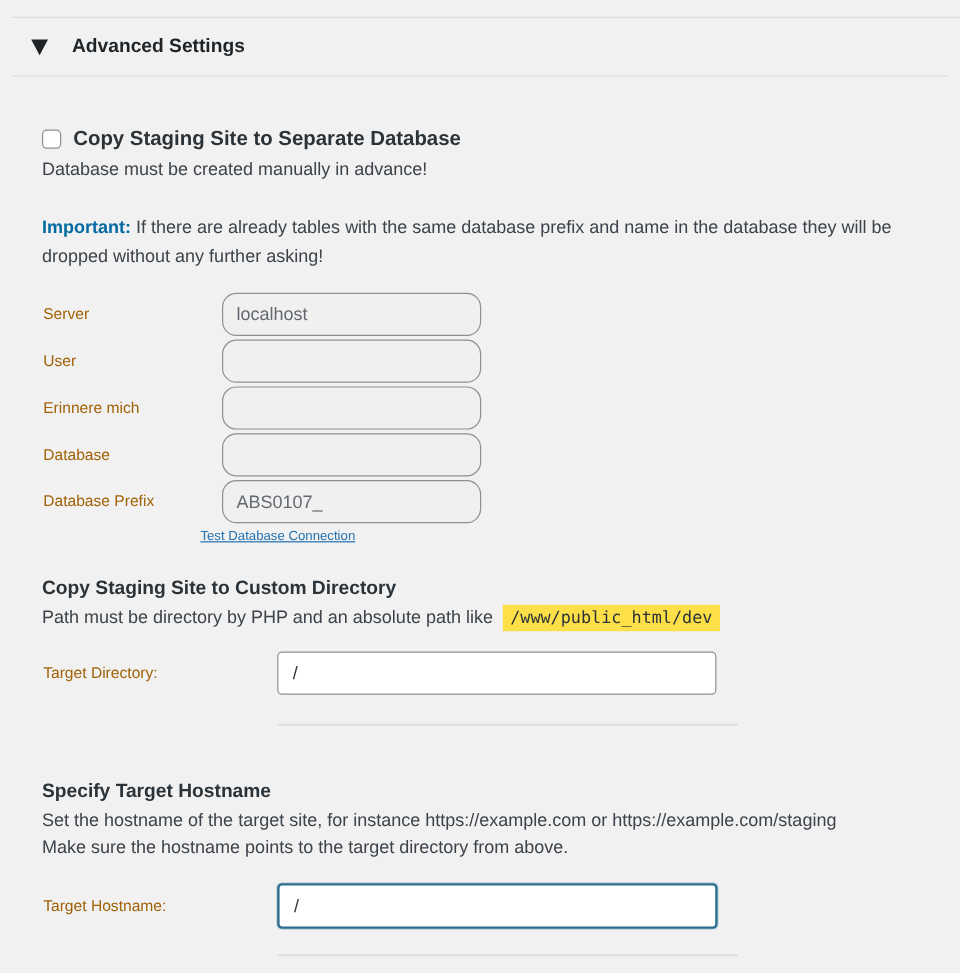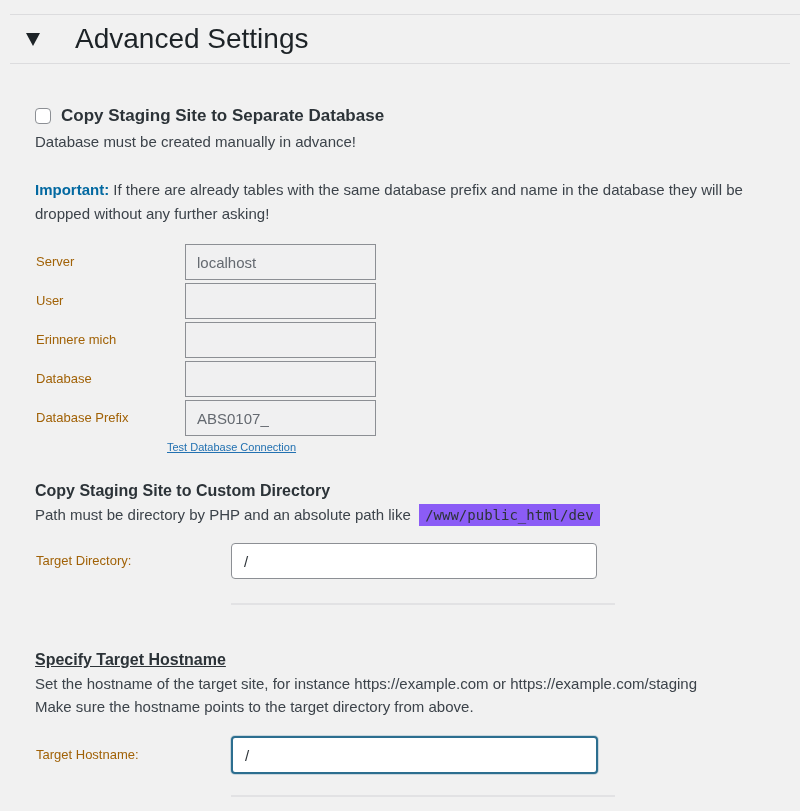--- a/index.html
+++ b/index.html
@@ -15,42 +15,42 @@
   .section-header {
     position: absolute; left: 24px; top: 24px; height: 30px;
     display: flex; align-items: center; cursor: pointer;
   }
   .triangle {
     width: 0; height: 0;
     border-left: 7px solid transparent; border-right: 7px solid transparent;
     border-top: 13px solid #1d2327;
     margin-right: 20px; margin-left: 2px;
   }
-  .section-title { font-size: 28px; font-weight: normal; color: #1d2327; margin-left: 15px; }
+  .section-title { font-size: 16px; font-weight: bold; color: #1d2327; }
   .cb-row { position: absolute; left: 35px; top: 106px; display: flex; align-items: center; }
   .checkbox {
     width: 16px; height: 16px; border: 1.5px solid #8c8f94; border-radius: 4px;
     background: #fff; margin-right: 10px; box-sizing: border-box;
   }
   .cb-label { font-size: 17px; font-weight: bold; color: #2c3338; }
   .text { font-size: 15px; color: #3c434a; line-height: 24px; }
   .bold { font-weight: bold; color: #0369a1; }
   .field-label { position: absolute; left: 36px; font-size: 13px; font-weight: normal; color: #a16207; }
   .db-input {
-    position: absolute; left: 185px; width: 191px; height: 36px;
-    box-sizing: border-box; border: 1px solid #8c8f94; border-radius: 0;
+    position: absolute; left: 185px; width: 216px; height: 36px;
+    box-sizing: border-box; border: 1px solid #8c8f94; border-radius: 12px;
     background: #f0f0f1; font-size: 15px; color: #646970;
     padding: 0 11px; display: flex; align-items: center;
     font-family: "Liberation Sans", sans-serif;
   }
   .link { position: absolute; left: 167px; top: 441px; font-size: 11px; color: #2271b1; text-decoration: underline; cursor: pointer; }
   .sub-title { position: absolute; left: 35px; font-size: 16px; font-weight: bold; color: #2c3338; }
   code {
     font-family: "DejaVu Sans Mono", monospace; font-size: 14px;
-    background: #8b5cf6; padding: 3px 6px; color: #2c3338;
+    background: #fde047; padding: 3px 6px; color: #2c3338;
   }
   .text-input {
     position: absolute; box-sizing: border-box; background: #fff;
     border: 1px solid #8c8f94; border-radius: 4px; height: 36px;
     font-size: 15px; padding: 0 12px; display: flex; align-items: center; color: #2c3338;
     font-family: "Liberation Sans", sans-serif;
   }
   .text-input.focus { border: 2px solid #2c6e8f; box-shadow: 0 0 0 1px #2c6e8f33; }
   .faint-line { position: absolute; height: 2px; background: #e2e2e4; }
 </style>
@@ -96,19 +96,19 @@
 <div class="sub-title" style="top:482px;">Copy Staging Site to Custom Directory</div>
 <div class="abs text" style="left:35px; top:503px;">
   <span>Path must be directory by PHP and an absolute path like</span>&nbsp;
   <code>/www/public_html/dev</code>
 </div>
 
 <div class="field-label" style="top:553px;">Target Directory:</div>
 <div class="text-input" style="left:231px; top:543px; width:366px;">/</div>
 <div class="faint-line" style="left:231px; top:603px; width:384px;"></div>
 
-<div class="sub-title" style="top:651px;text-decoration:underline;">Specify Target Hostname</div>
+<div class="sub-title" style="top:651px;">Specify Target Hostname</div>
 <div class="abs text" style="left:35px; top:672px; width:760px;">Set the hostname of the target site, for instance https://example.com or https://example.com/staging</div>
 <div class="abs text" style="left:35px; top:695px;text-align:center;">Make sure the hostname points to the target directory from above.</div>
 
 <div class="field-label" style="top:747px;">Target Hostname:</div>
 <div class="text-input focus" style="left:231px; top:736px; width:367px; height:38px;">/</div>
 <div class="faint-line" style="left:231px; top:795px; width:384px;"></div>
 
 </body></html>

